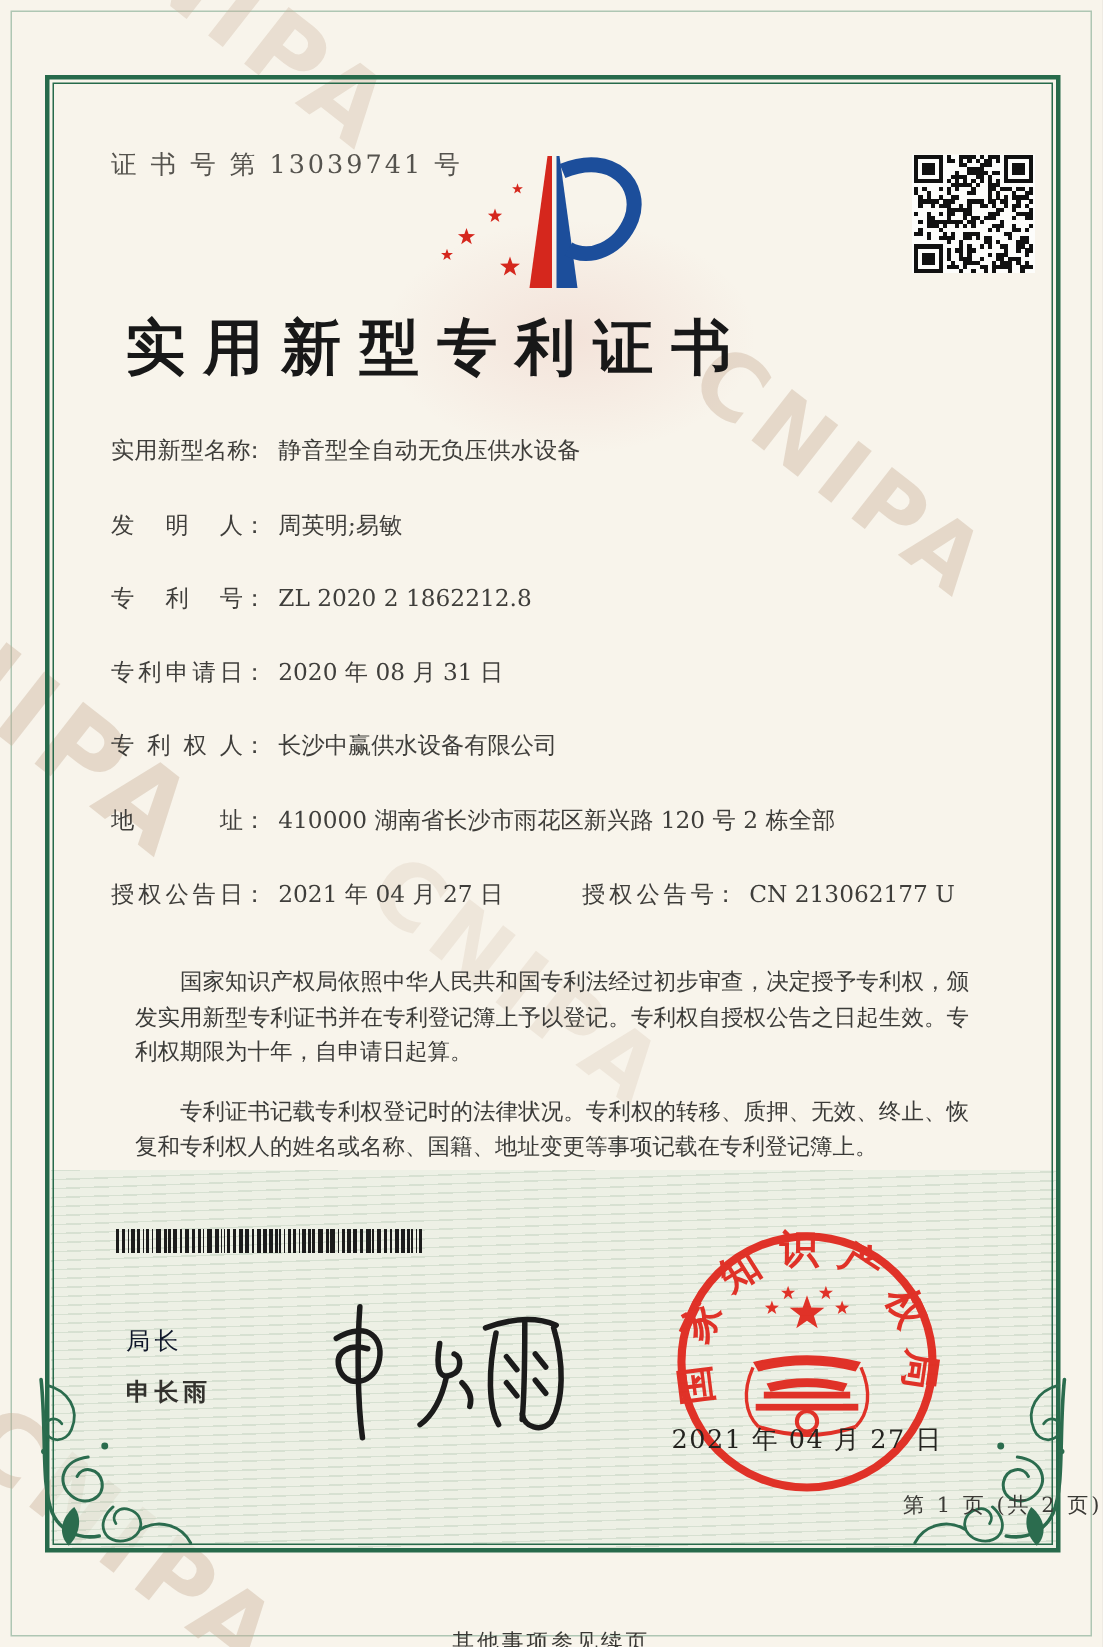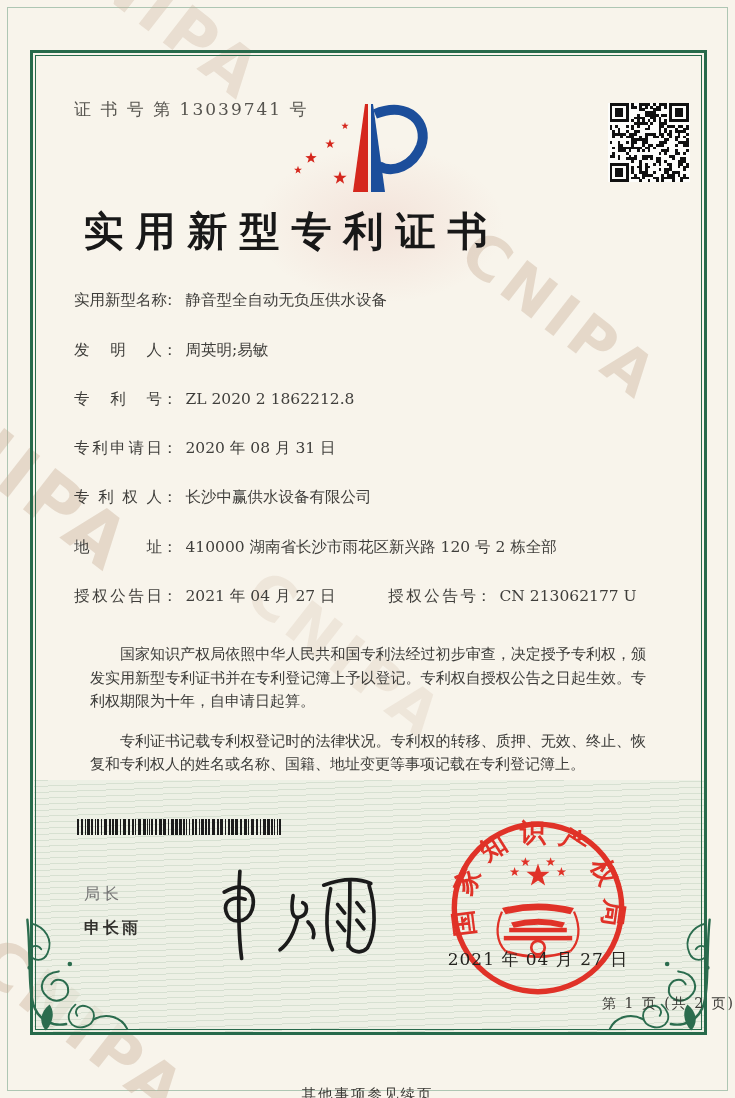--- a/index.html
+++ b/index.html
@@ -38,21 +38,21 @@
   .f-label{display:inline-block;width:88px;text-align:justify;text-align-last:justify;vertical-align:top;}
   .f-colon{display:inline-block;}
   .f-value{margin-left:8px;}
   .r0{top:290px}.r1{top:340px}.r2{top:389px}.r3{top:438px}.r4{top:487px}.r5{top:537px}.r6{top:586px}
   .grant-no{position:absolute;left:314px;top:0;white-space:nowrap;}
 
   .paras{position:absolute;left:74px;top:627px;width:588px;z-index:4;}
   .paras p{margin:16px;font-size:15px;line-height:23.5px;text-indent:2em;color:#3b3b39;text-align:justify;}
 
   .barcode{position:absolute;left:75px;top:819px;width:212px;height:17px;z-index:4;}
-  .signer-title{position:absolute;left:84px;top:884px;z-index:4;font-size:16px;letter-spacing:3px;color:#737373;}
+  .signer-title{position:absolute;left:84px;top:884px;z-index:4;font-size:16px;letter-spacing:3px;color:#0f172a;}
   .signer-name{position:absolute;left:84px;top:918px;z-index:4;font-size:16px;letter-spacing:3px;color:#33322e;font-weight:bold;}
   .signature{position:absolute;left:210px;top:866px;z-index:4;}
 
   .seal{position:absolute;left:448px;top:818px;width:180px;height:180px;z-index:4;opacity:.93;}
   .seal-date{position:absolute;left:433px;top:948px;width:210px;z-index:5;text-align:center;
              font-size:17px;letter-spacing:1px;color:#24231f;}
 
   .page-num{position:absolute;left:0;top:995px;width:735px;z-index:4;text-align:right;
             font-size:14px;letter-spacing:2px;color:#3a3935;}
   .cont-note{position:absolute;left:0;top:1085px;width:735px;z-index:4;text-align:center;

